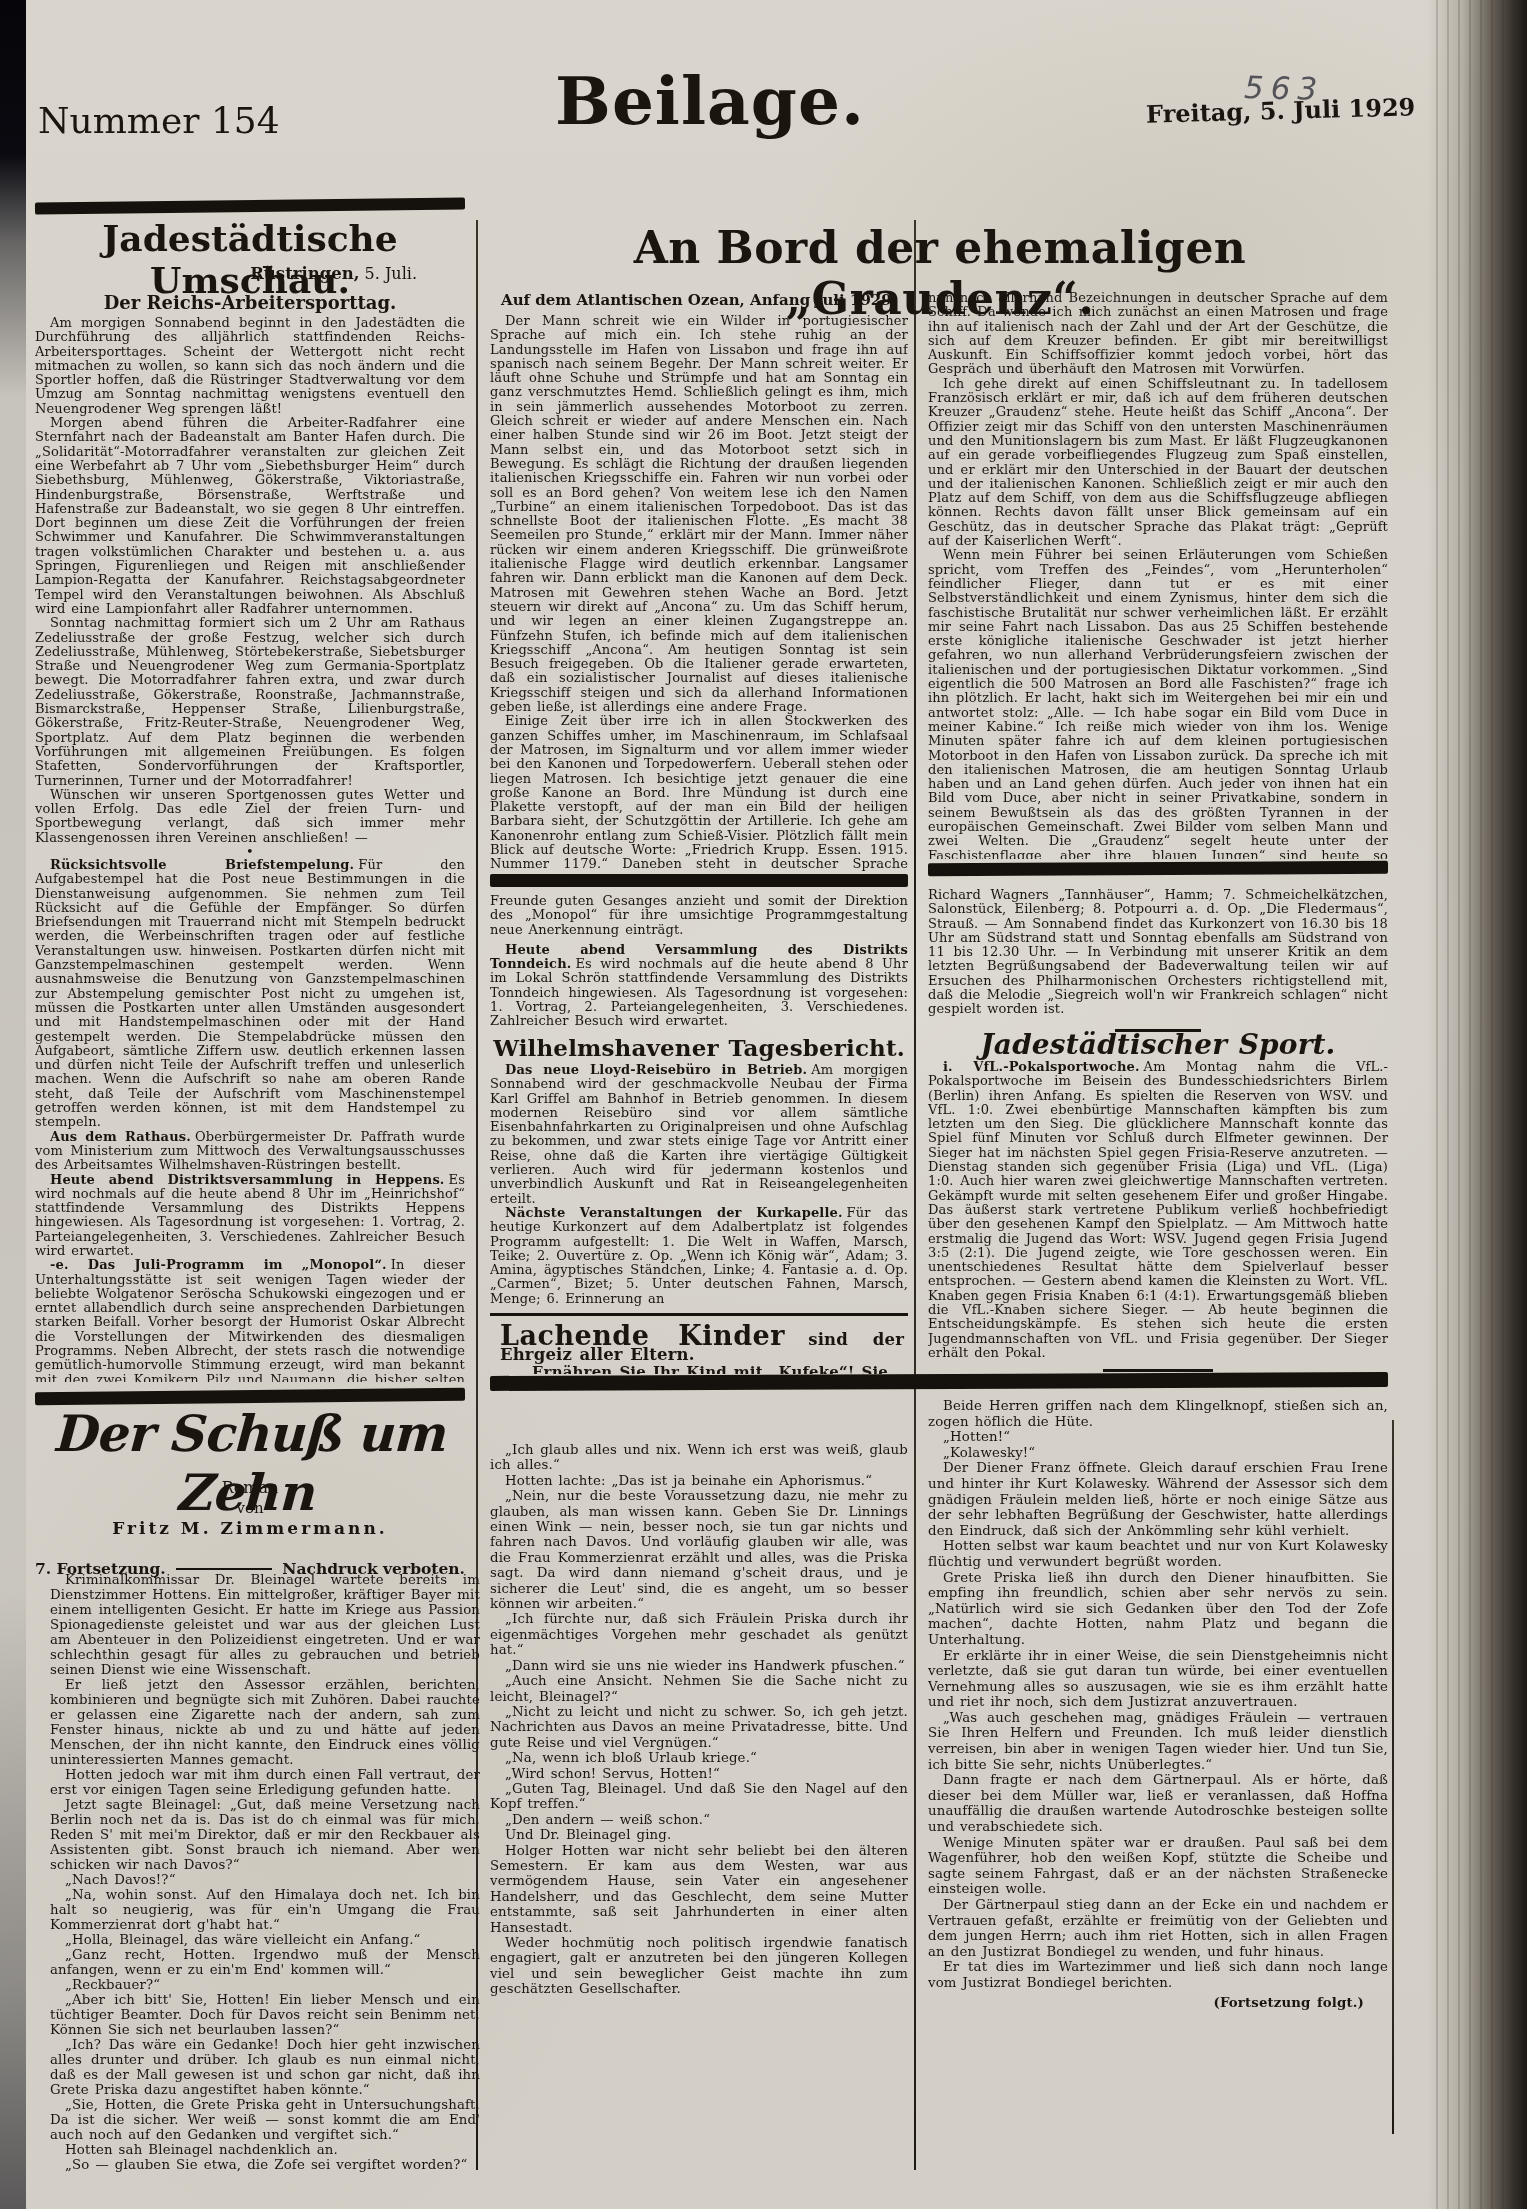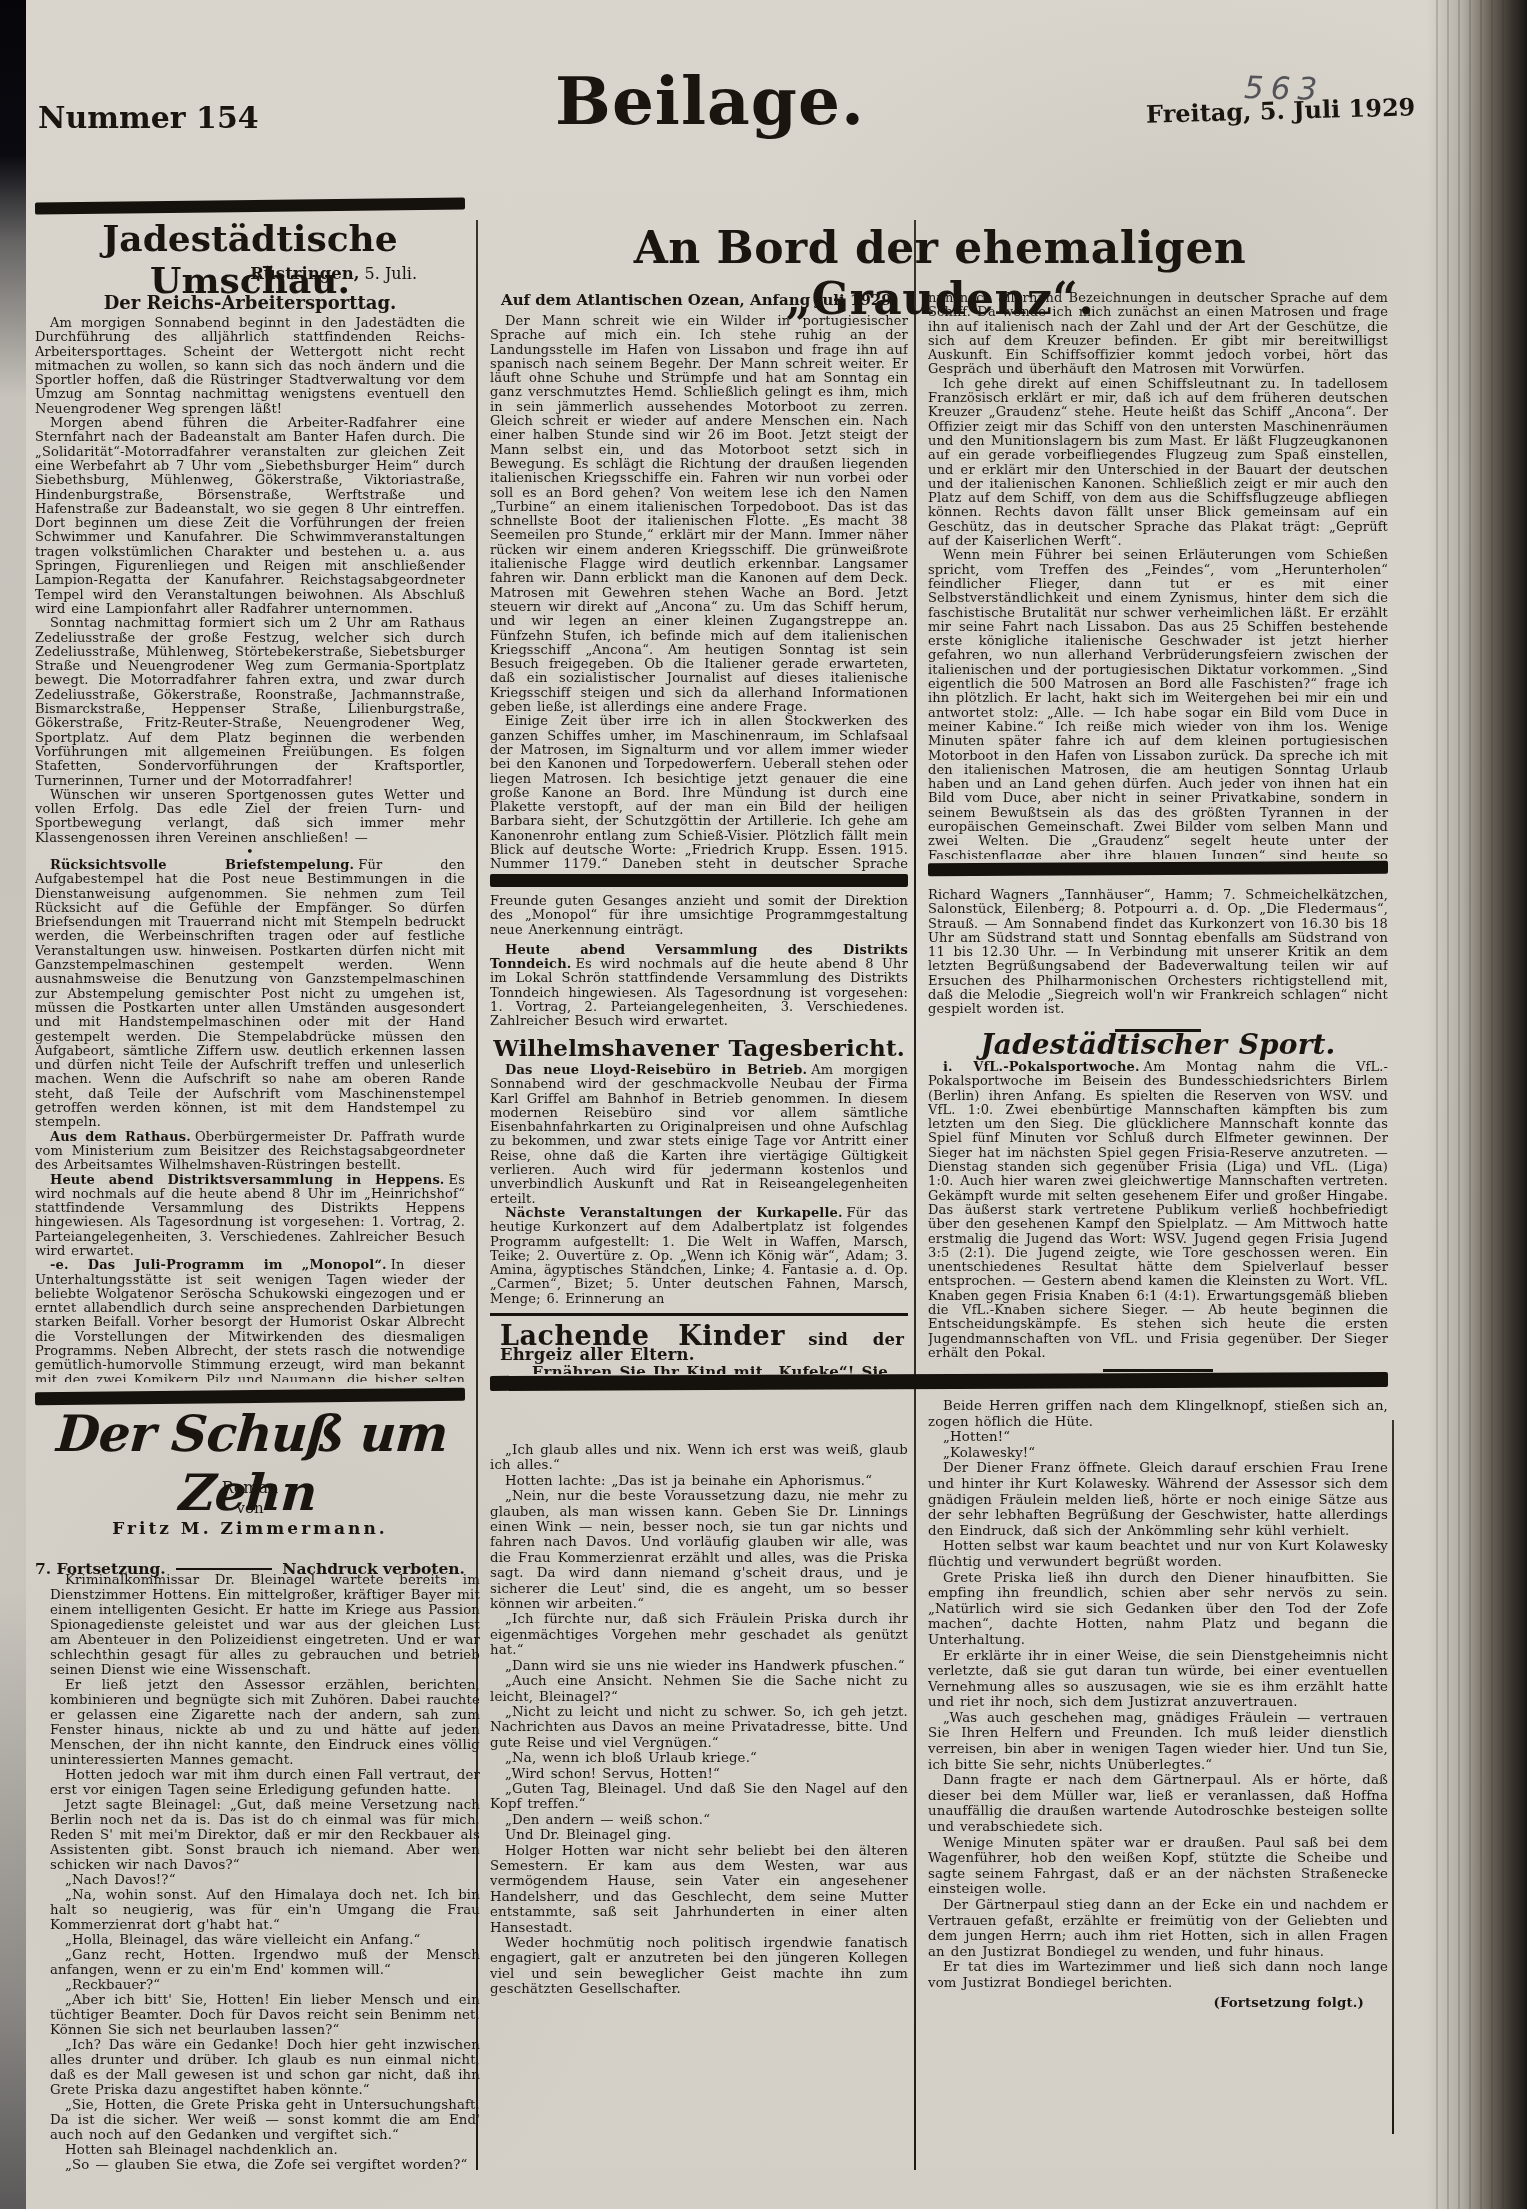--- a/index.html
+++ b/index.html
@@ -11,21 +11,21 @@
       radial-gradient(ellipse 900px 500px at 55% 45%, rgba(255,255,250,.20), rgba(0,0,0,0) 75%),
       linear-gradient(180deg,#d9d5cc 0%,#d6d2c9 40%,#d3cfc6 100%);}
   .edge-left{position:absolute;left:0;top:0;width:26px;height:2209px;
     background:linear-gradient(180deg,#05050a 0%,#0a0a10 7%,rgba(10,10,16,.55) 11%,rgba(10,10,16,.08) 18%,rgba(10,10,16,.05) 72%,rgba(10,10,16,.35) 90%,rgba(10,10,16,.6) 100%);}
   .binding{position:absolute;right:0;top:0;width:100px;height:2209px;
     background:
       repeating-linear-gradient(90deg, rgba(40,36,30,0) 0 9px, rgba(40,36,30,.18) 9px 11px),
       linear-gradient(90deg, rgba(88,82,72,0) 0%, rgba(88,82,72,.28) 35%, #6d665c 62%, #3b3630 84%, #191612 100%);}
   .handwritten{position:absolute;left:1244px;top:70px;font-family:"DejaVu Sans",sans-serif;
     font-style:italic;font-size:31px;letter-spacing:7px;color:#3e3e46;opacity:.85;transform:rotate(1.5deg);}
-  .issue{position:absolute;left:38px;top:100px;font-size:30px;font-weight:bold;}
+  .issue{position:absolute;left:38px;top:100px;font-size:36px;font-weight:normal;}
   .paper-title{position:absolute;left:410px;top:62px;width:600px;text-align:center;font-size:66px;font-weight:bold;letter-spacing:1px;}
   .paper-date{position:absolute;left:1146px;top:96px;font-size:24px;font-weight:bold;transform:rotate(-1.6deg);}
   .bar{position:absolute;background:#15110c;border-radius:2px;}
   .vrule{position:absolute;width:2px;background:linear-gradient(180deg,#3a342b,#1d1913 30%,#3a342b 70%,#1d1913);}
   .thinrule{height:3px;background:#16120d;}
   .col-abs{position:absolute;overflow:hidden;font-size:13px;line-height:14.3px;text-align:justify;
     word-spacing:1.6px;letter-spacing:.15px;}
   .para{margin:0;text-indent:15px;}
   .para .plead{margin-right:4px;}
   .ni{text-indent:0;}
@@ -82,21 +82,21 @@
 
     <p class="para">Am morgigen Sonnabend beginnt in den Jadestädten die Durchführung des alljährlich stattfindenden Reichs-Arbeitersporttages. Scheint der Wettergott nicht recht mitmachen zu wollen, so kann sich das noch ändern und die Sportler hoffen, daß die Rüstringer Stadtverwaltung vor dem Umzug am Sonntag nachmittag wenigstens eventuell den Neuengrodener Weg sprengen läßt!</p>
         <p class="para">Morgen abend führen die Arbeiter-Radfahrer eine Sternfahrt nach der Badeanstalt am Banter Hafen durch. Die „Solidarität“-Motorradfahrer veranstalten zur gleichen Zeit eine Werbefahrt ab 7 Uhr vom „Siebethsburger Heim“ durch Siebethsburg, Mühlenweg, Gökerstraße, Viktoriastraße, Hindenburgstraße, Börsenstraße, Werftstraße und Hafenstraße zur Badeanstalt, wo sie gegen 8 Uhr eintreffen. Dort beginnen um diese Zeit die Vorführungen der freien Schwimmer und Kanufahrer. Die Schwimmveranstaltungen tragen volkstümlichen Charakter und bestehen u. a. aus Springen, Figurenliegen und Reigen mit anschließender Lampion-Regatta der Kanufahrer. Reichstagsabgeordneter Tempel wird den Veranstaltungen beiwohnen. Als Abschluß wird eine Lampionfahrt aller Radfahrer unternommen.</p>
         <p class="para">Sonntag nachmittag formiert sich um 2 Uhr am Rathaus Zedeliusstraße der große Festzug, welcher sich durch Zedeliusstraße, Mühlenweg, Störtebekerstraße, Siebetsburger Straße und Neuengrodener Weg zum Germania-Sportplatz bewegt. Die Motorradfahrer fahren extra, und zwar durch Zedeliusstraße, Gökerstraße, Roonstraße, Jachmannstraße, Bismarckstraße, Heppenser Straße, Lilienburgstraße, Gökerstraße, Fritz-Reuter-Straße, Neuengrodener Weg, Sportplatz. Auf dem Platz beginnen die werbenden Vorführungen mit allgemeinen Freiübungen. Es folgen Stafetten, Sondervorführungen der Kraftsportler, Turnerinnen, Turner und der Motorradfahrer!</p>
         <p class="para">Wünschen wir unseren Sportgenossen gutes Wetter und vollen Erfolg. Das edle Ziel der freien Turn- und Sportbewegung verlangt, daß sich immer mehr Klassengenossen ihren Vereinen anschließen! —</p>
       </div>
     <div class="dotsep">•</div>
     <div>
 
     <p class="para"><b class="plead">Rücksichtsvolle Briefstempelung.</b><span>Für den Aufgabestempel hat die Post neue Bestimmungen in die Dienstanweisung aufgenommen. Sie nehmen zum Teil Rücksicht auf die Gefühle der Empfänger. So dürfen Briefsendungen mit Trauerrand nicht mit Stempeln bedruckt werden, die Werbeinschriften tragen oder auf festliche Veranstaltungen usw. hinweisen. Postkarten dürfen nicht mit Ganzstempelmaschinen gestempelt werden. Wenn ausnahmsweise die Benutzung von Ganzstempelmaschinen zur Abstempelung gemischter Post nicht zu umgehen ist, müssen die Postkarten unter allen Umständen ausgesondert und mit Handstempelmaschinen oder mit der Hand gestempelt werden. Die Stempelabdrücke müssen den Aufgabeort, sämtliche Ziffern usw. deutlich erkennen lassen und dürfen nicht Teile der Aufschrift treffen und unleserlich machen. Wenn die Aufschrift so nahe am oberen Rande steht, daß Teile der Aufschrift vom Maschinenstempel getroffen werden können, ist mit dem Handstempel zu stempeln.</span></p>
-        <p class="para"><b class="plead">Aus dem Rathaus.</b><span>Oberbürgermeister Dr. Paffrath wurde vom Ministerium zum Beisitzer des Reichstagsabgeordneter des Arbeitsamtes Wilhelmshaven-Rüstringen bestellt.</span></p>
+        <p class="para"><b class="plead">Aus dem Rathaus.</b><span>Oberbürgermeister Dr. Paffrath wurde vom Ministerium zum Mittwoch des Verwaltungsausschusses des Arbeitsamtes Wilhelmshaven-Rüstringen bestellt.</span></p>
         <p class="para"><b class="plead">Heute abend Distriktsversammlung in Heppens.</b><span>Es wird nochmals auf die heute abend 8 Uhr im „Heinrichshof“ stattfindende Versammlung des Distrikts Heppens hingewiesen. Als Tagesordnung ist vorgesehen: 1. Vortrag, 2. Parteiangelegenheiten, 3. Verschiedenes. Zahlreicher Besuch wird erwartet.</span></p>
         <p class="para"><b class="plead">-e. Das Juli-Programm im „Monopol“.</b><span>In dieser Unterhaltungsstätte ist seit wenigen Tagen wieder der beliebte Wolgatenor Seröscha Schukowski eingezogen und er erntet allabendlich durch seine ansprechenden Darbietungen starken Beifall. Vorher besorgt der Humorist Oskar Albrecht die Vorstellungen der Mitwirkenden des diesmaligen Programms. Neben Albrecht, der stets rasch die notwendige gemütlich-humorvolle Stimmung erzeugt, wird man bekannt mit den zwei Komikern Pilz und Naumann, die bisher selten Gebrachtes vortragen. Der gute Varietétanz kommt diesmal sehr zu seinem Recht, und zwar durch das sehr geschickte Ballett „Drei Eschenauer Girls“, sowie durch die fabelhaften Spitzen- und Grotesktänzerinnen „Sister Reannesch“. Und wie gesagt: Alles überstrahlt vom Tenor Schukowski, der auch im Sommer die</span></p>
       </div>
   </div>
 
   <div class="main-h">An Bord der ehemaligen „Graudenz“.</div>
   <div class="main-dl">Auf dem Atlantischen Ozean, Anfang Juli 1929.</div>
   <div class="col-abs" style="left:490px;top:314px;width:418px;height:558px;">
     <div>
 

